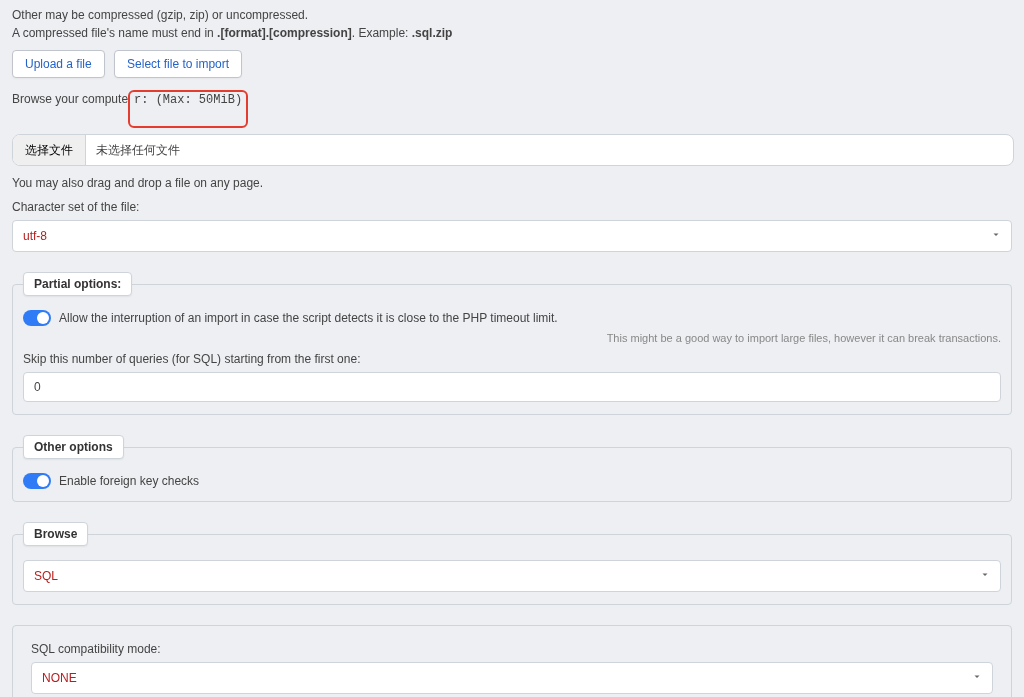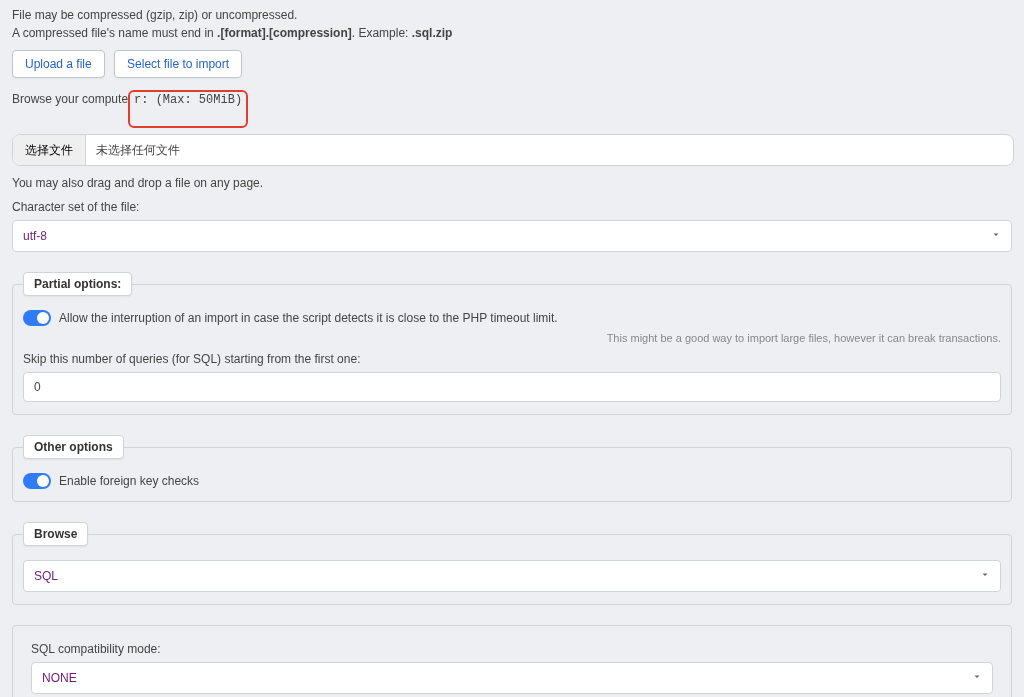--- a/index.html
+++ b/index.html
@@ -8,38 +8,38 @@
   .bold{font-weight:700;}
   .btn-row{margin:10px 0 12px 0;}
   .btn{display:inline-block;background:#fff;color:#2563c7;border:1px solid #c0c4cc;border-radius:4px;padding:6px 12px;font-size:12px;margin-right:6px;cursor:pointer;box-shadow:0 1px 2px rgba(0,0,0,0.04);}
   .browse-line{font-size:12px;color:#444;margin-bottom:6px;}
   .hl{border:2px solid #e43c2f;border-radius:6px;padding:0 4px 18px 4px;display:inline-block;line-height:16px;font-family:Liberation Mono, monospace;}
   .file-row{display:flex;align-items:stretch;width:100%;border:1px solid #cfd4db;border-radius:8px;background:#fff;overflow:hidden;margin-bottom:10px;height:30px;}
   .file-btn{background:#efefef;border:none;border-right:1px solid #cfd4db;padding:0 12px;font-size:12px;cursor:pointer;}
   .file-text{flex:1;padding:0 10px;display:flex;align-items:center;font-size:12px;color:#444;}
   .label{font-size:12px;color:#444;margin:10px 0 6px 0;}
   .select-wrap{position:relative;width:100%;}
-  .select{width:100%;height:32px;border:1px solid #cfd4db;border-radius:4px;background:#fff;padding:0 28px 0 10px;font-size:12px;color:#701a75;appearance:none;-webkit-appearance:none;}
+  .select{width:100%;height:32px;border:1px solid #cfd4db;border-radius:4px;background:#fff;padding:0 28px 0 10px;font-size:12px;color:#b91c1c;appearance:none;-webkit-appearance:none;}
   .chev{position:absolute;right:10px;top:50%;transform:translateY(-50%);pointer-events:none;}
   .chev svg{width:12px;height:12px;fill:#666;}
   .input{width:100%;height:30px;border:1px solid #cfd4db;border-radius:4px;background:#fff;padding:0 10px;font-size:12px;color:#444;box-sizing:border-box;}
   fieldset.panel{border:1px solid #cfd4db;border-radius:4px;background:#edeff2;margin:20px 0 0 0;padding:14px 10px 12px 10px;}
   fieldset.panel > legend{background:#fff;border:1px solid #cfd4db;border-radius:4px;padding:4px 10px;font-size:12px;color:#333;box-shadow:0 1px 2px rgba(0,0,0,0.06);font-weight:700;}
   .row{display:flex;align-items:center;margin-bottom:6px;}
   .hint{color:#888;font-size:11px;margin:2px 0 8px 26px;text-align:right;}
   .toggle{position:relative;width:28px;height:16px;border-radius:10px;background:#2f7cf6;margin-right:8px;flex:none;cursor:pointer;}
   .toggle::after{content:"";position:absolute;top:2px;right:2px;width:12px;height:12px;border-radius:50%;background:#fff;}
   .inner-block{margin-left:8px;margin-right:8px;}
 </style>
 </head>
 <body>
 
 <div class="page">
 
-  <p class="help-text">File may be compressed (gzip, zip) or uncompressed.</p>
+  <p class="help-text">Other may be compressed (gzip, zip) or uncompressed.</p>
   <p class="help-text">
     <span>A compressed file's name must end in </span><span class="bold">.[format].[compression]</span><span>. Example: </span><span class="bold">.sql.zip</span>
   </p>
 
   <div class="btn-row">
     <button class="btn">Upload a file</button>
     <button class="btn">Select file to import</button>
   </div>
 
   <div class="browse-line">

